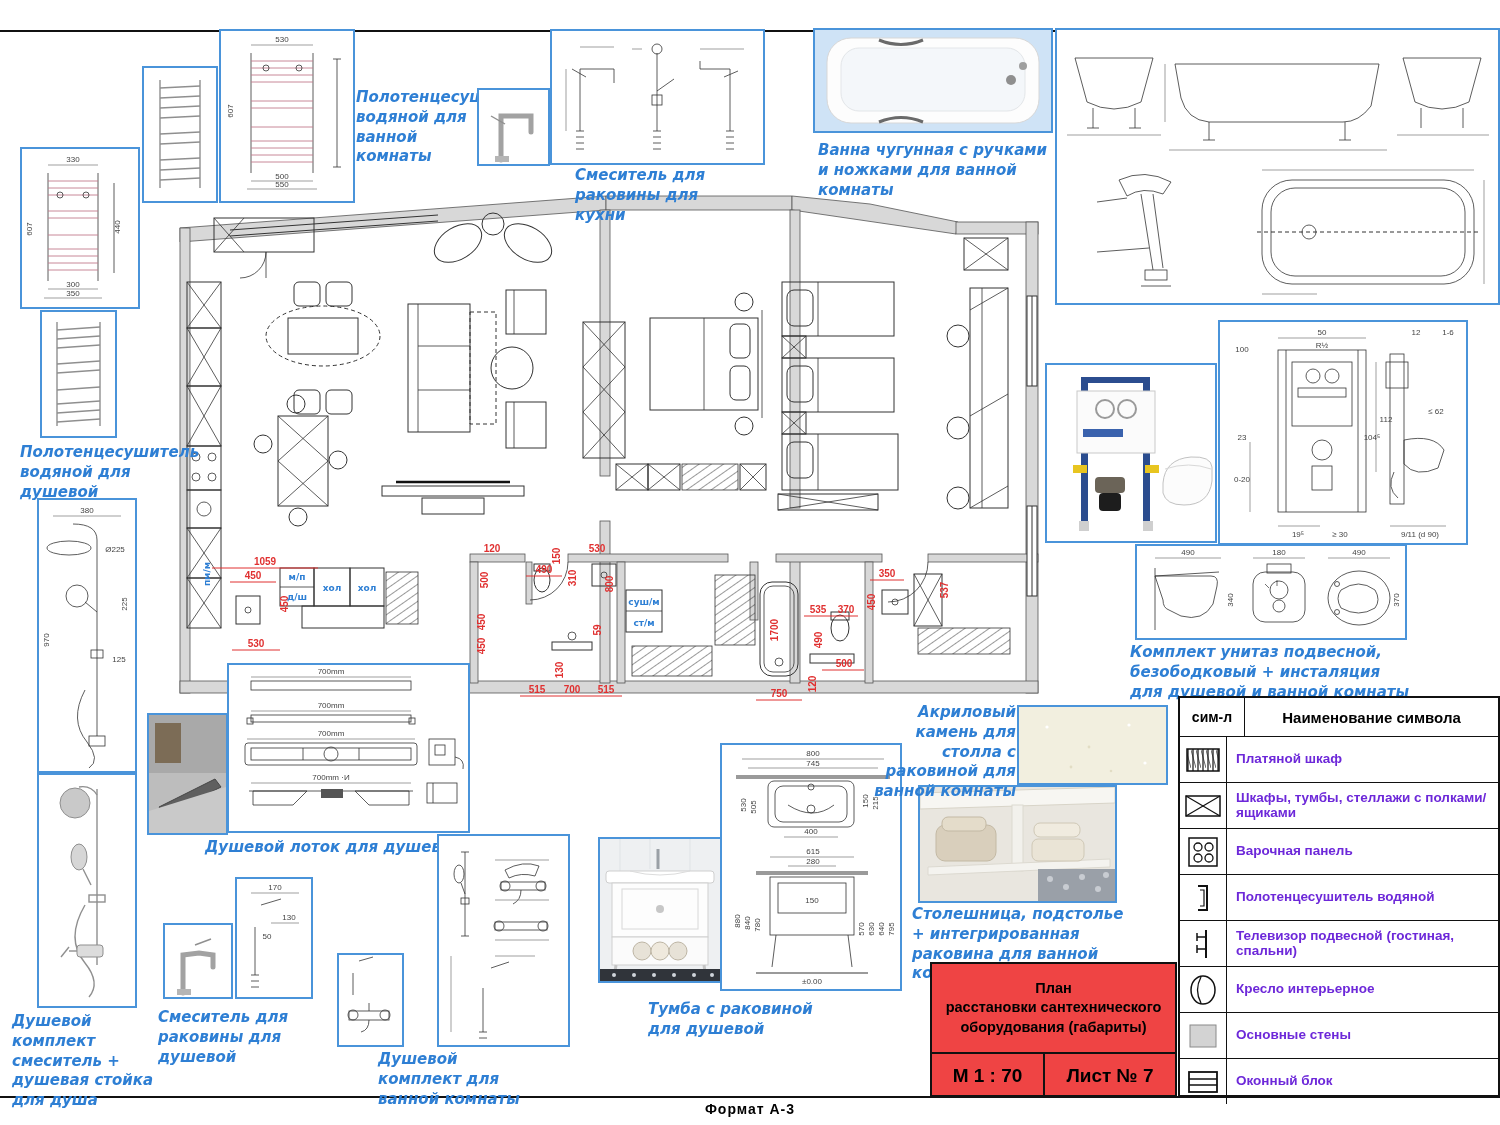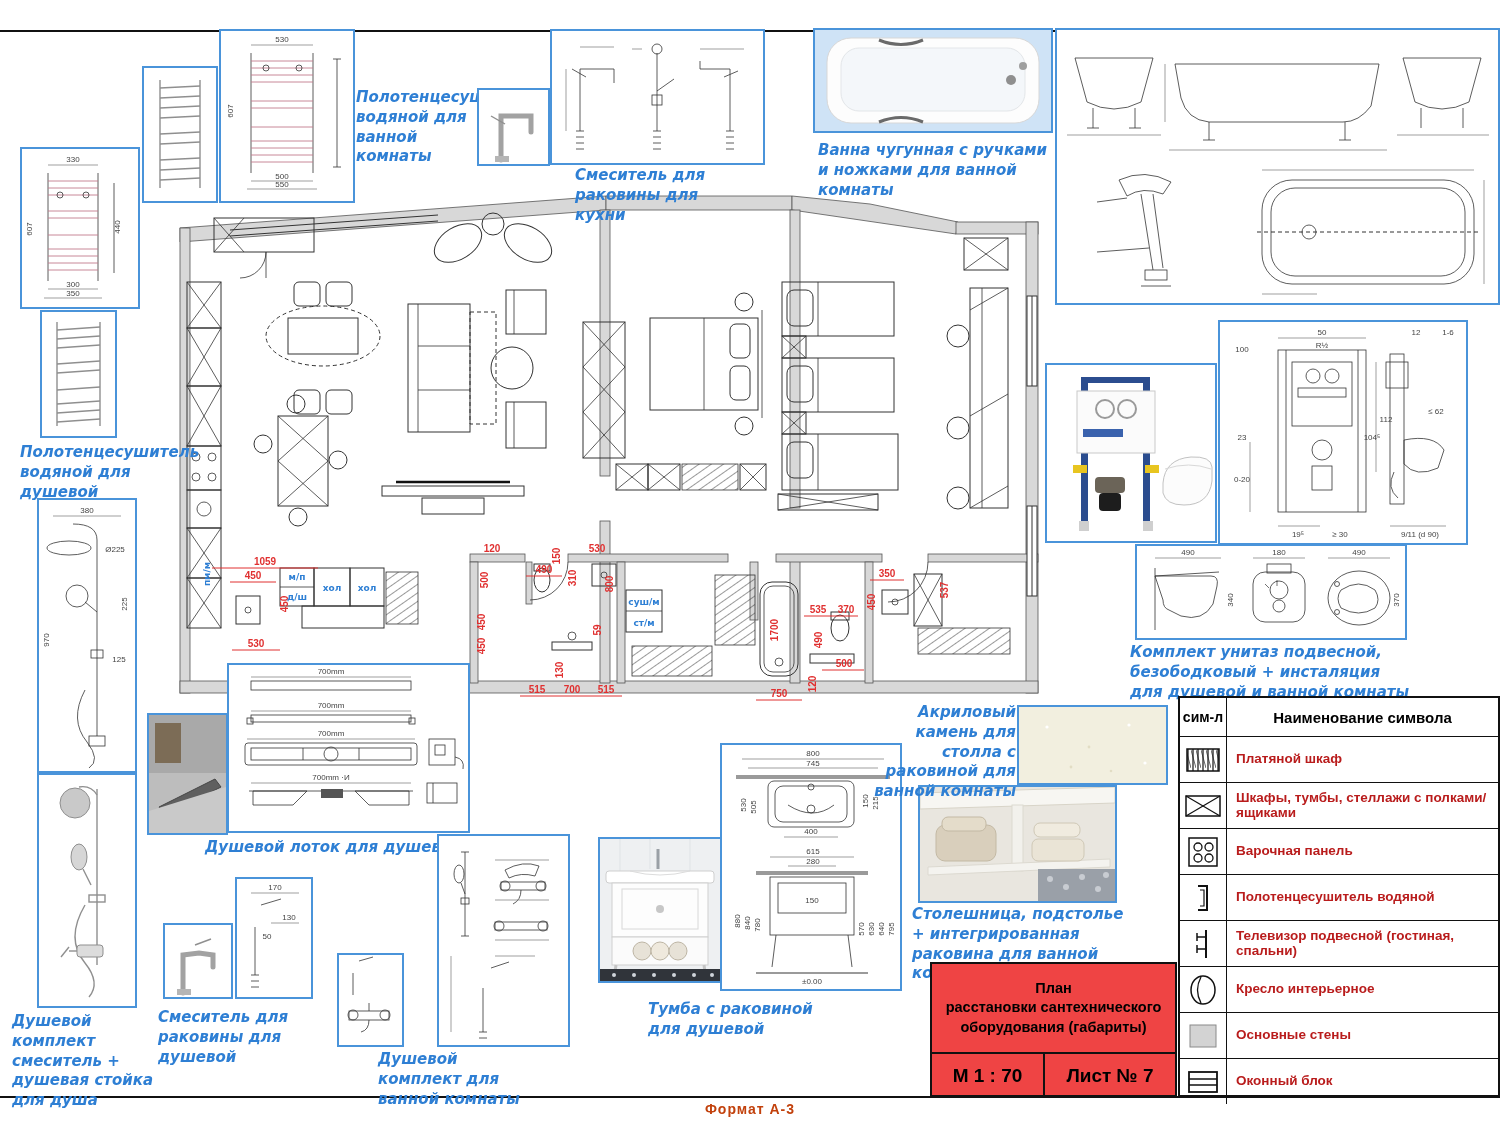--- a/index.html
+++ b/index.html
@@ -20,30 +20,30 @@
   .dml{stroke:#e03030;stroke-width:1}
   .bt{fill:#2e7fd4;font:700 9px "DejaVu Sans",sans-serif;text-anchor:middle}
   .wall{fill:#d8d8d8;stroke:#555;stroke-width:.8}
   .win{stroke:#333;stroke-width:1}
   .htc{fill:url(#hatchp)}
   
   #legend{position:absolute;left:1178px;top:696px;width:322px;height:401px;border:2px solid #111;box-sizing:border-box;background:#fff}
   #legend .lrow{display:flex;border-top:1.5px solid #111;height:45px;align-items:center}
   #legend .lrow:first-child{border-top:none;height:38px}
   #legend .lsym{width:47px;height:100%;border-right:1.5px solid #111;display:flex;align-items:center;justify-content:center;box-sizing:border-box}
-  #legend .llabel{flex:1;padding-left:9px;font:600 13.5px/1.1 "Liberation Sans",sans-serif;color:#b91c1c}
-  #legend .lhead1{width:47px;border-right:1.5px solid #111;text-align:center;font:700 14px "Liberation Sans",sans-serif;height:100%;display:flex;align-items:center;justify-content:center;box-sizing:border-box}
+  #legend .llabel{flex:1;padding-left:9px;font:600 13.5px/1.1 "Liberation Sans",sans-serif;color:#6d28d9}
+  #legend .lhead1{width:65px;border-right:1.5px solid #111;text-align:center;font:700 14px "Liberation Sans",sans-serif;height:100%;display:flex;align-items:center;justify-content:center;box-sizing:border-box}
   #legend .lhead2{flex:1;text-align:center;font:700 15px "Liberation Sans",sans-serif}
   
   #tblock{position:absolute;left:930px;top:962px;width:247px;height:135px;border:2px solid #111;box-sizing:border-box;background:#ef4444}
   #tblock .tb-top{height:90px;border-bottom:2px solid #111;display:flex;flex-direction:column;align-items:center;justify-content:center;font:600 14.5px/1.35 "Liberation Sans",sans-serif;box-sizing:border-box;text-align:center}
   #tblock .tb-bot{display:flex;height:43px}
   #tblock .tb-scale{width:113px;border-right:2px solid #111;display:flex;align-items:center;justify-content:center;font:700 19px "Liberation Sans",sans-serif;box-sizing:border-box}
   #tblock .tb-sheet{flex:1;display:flex;align-items:center;justify-content:center;font:700 19px "Liberation Sans",sans-serif}
-  #format{position:absolute;left:0;top:1101px;width:1500px;text-align:center;font:600 14px "Liberation Sans",sans-serif;letter-spacing:1px;color:#c2410c}
+  #format{position:absolute;left:0;top:1101px;width:1500px;text-align:center;font:600 14px "Liberation Sans",sans-serif;letter-spacing:1px;color:#000000}
 </style>
 </head>
 <body>
 
 <div id="sheet">
 
   <div class="frameline" style="top:30px"></div>
   <div class="frameline" style="top:1096px"></div>
 
   <div style="position:absolute;left:170px;top:176px;width:870px;height:534px">

